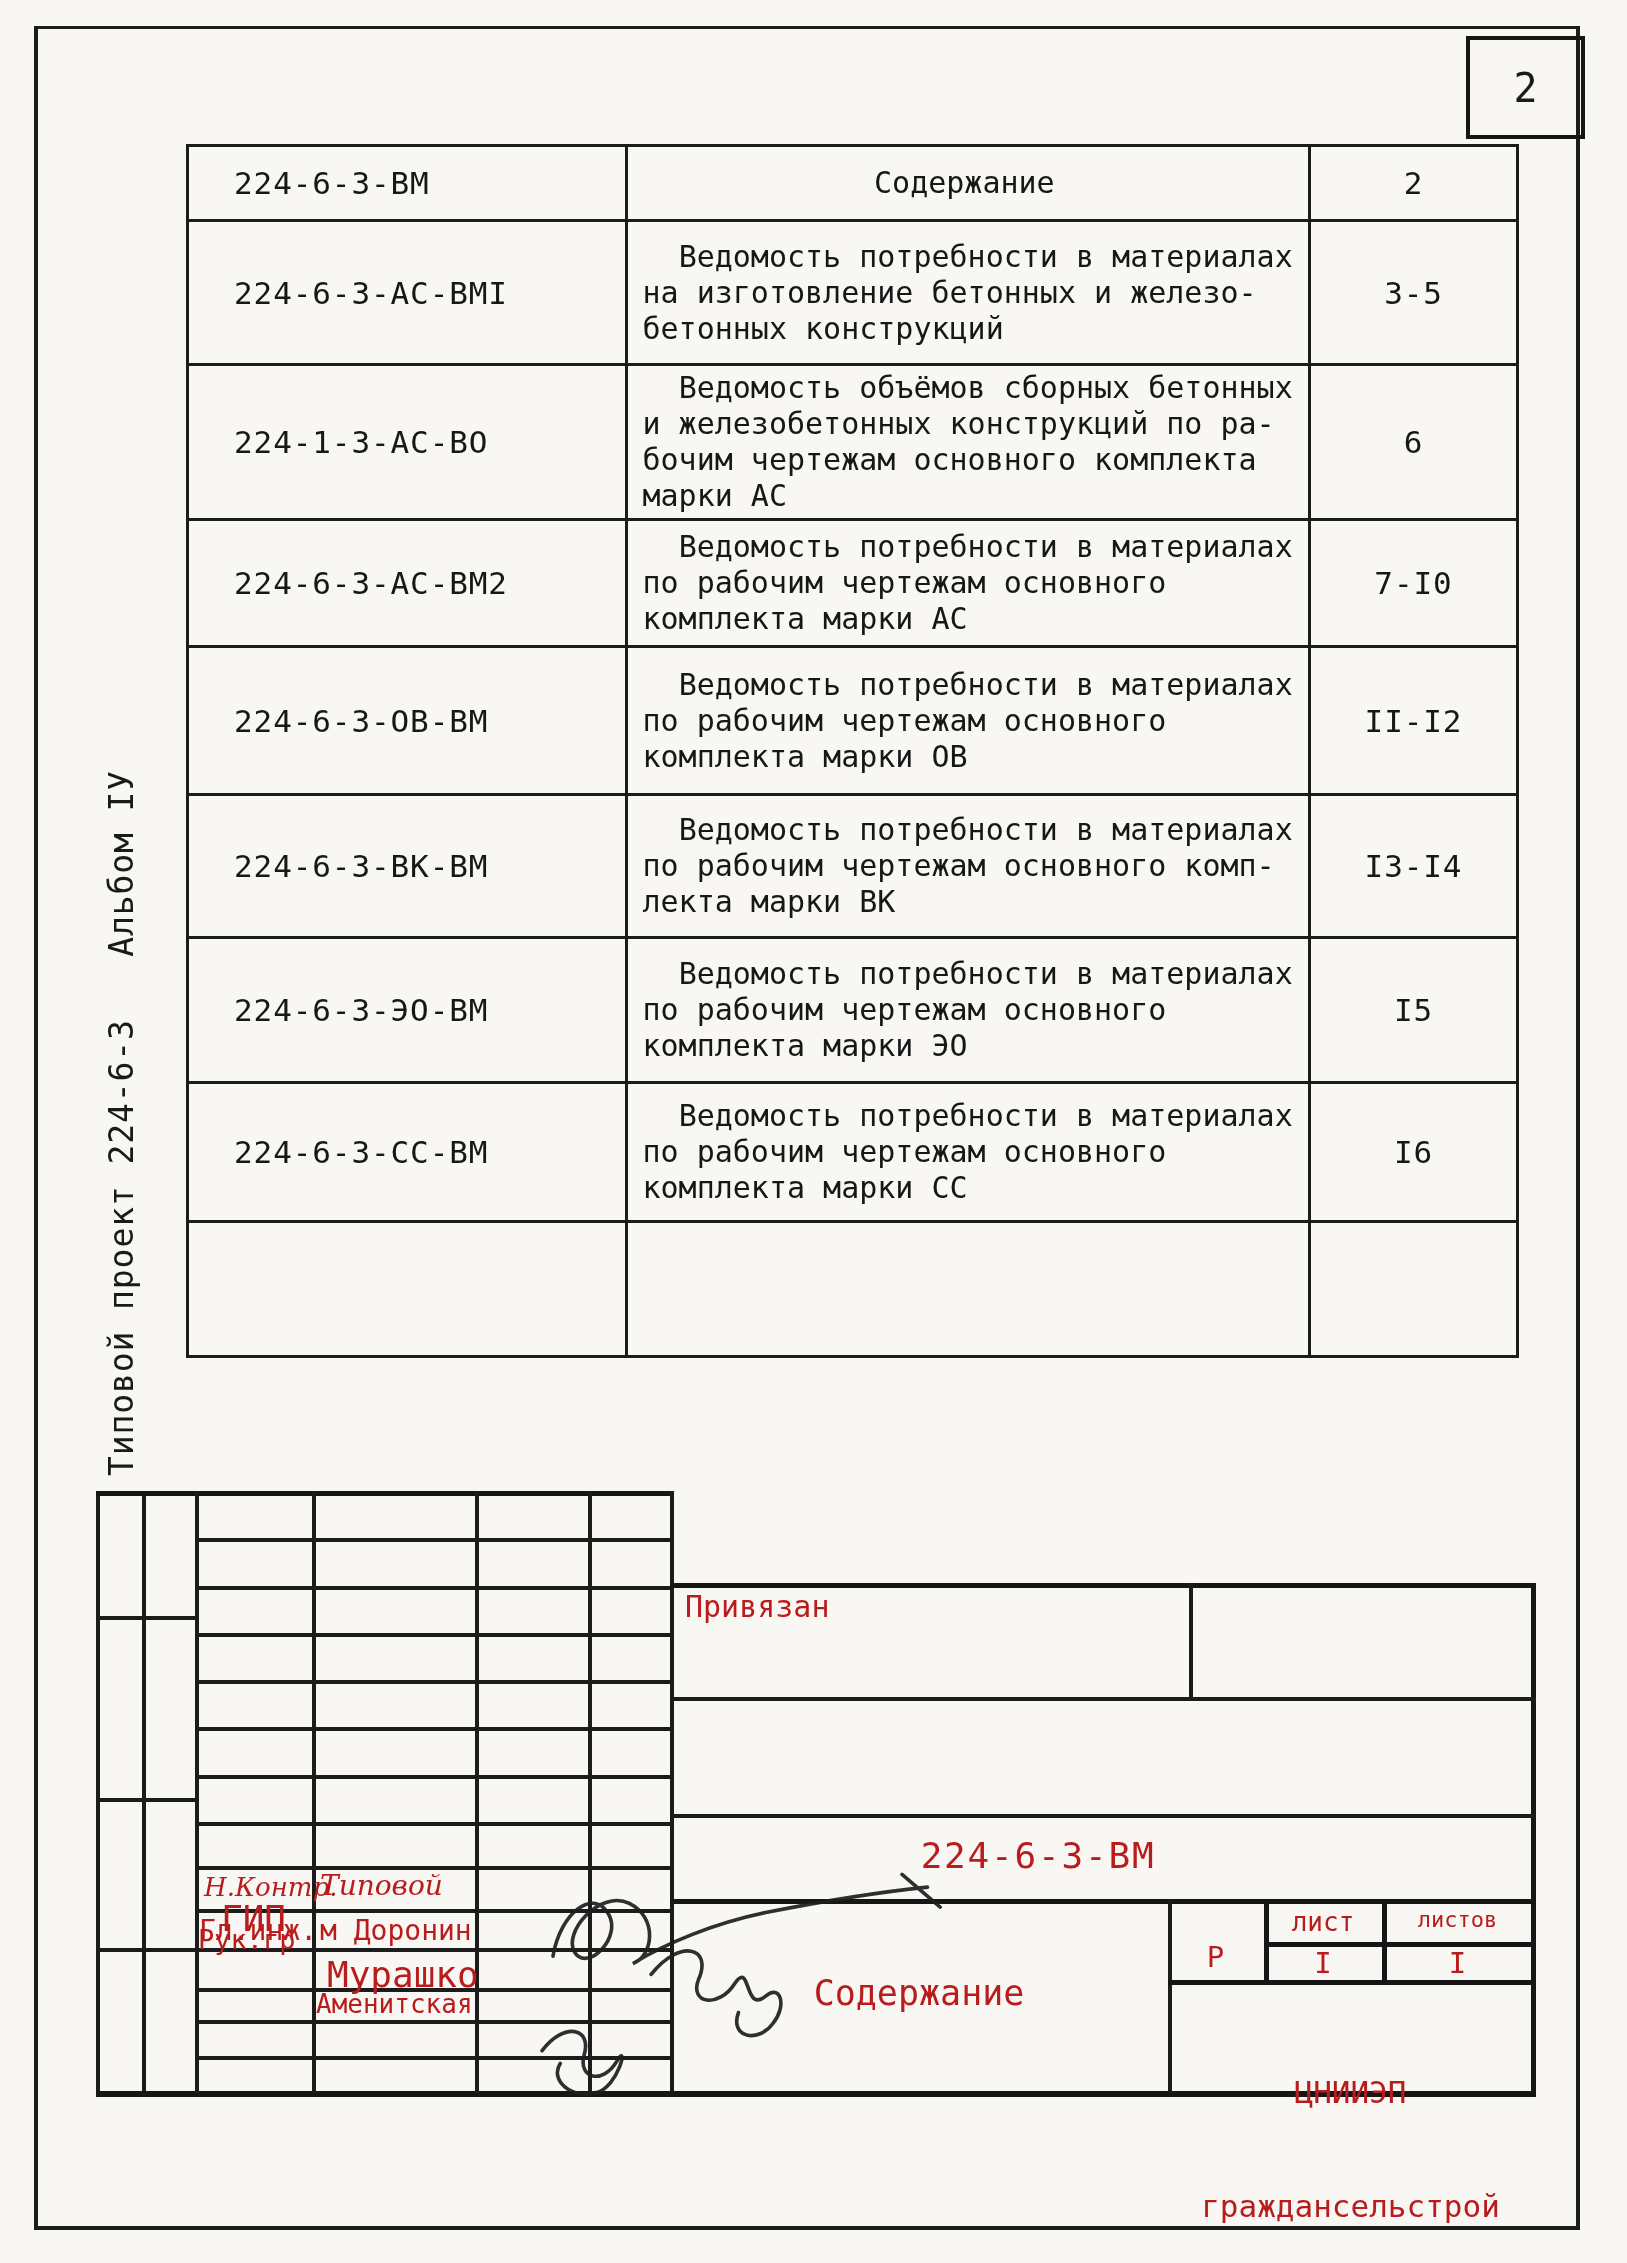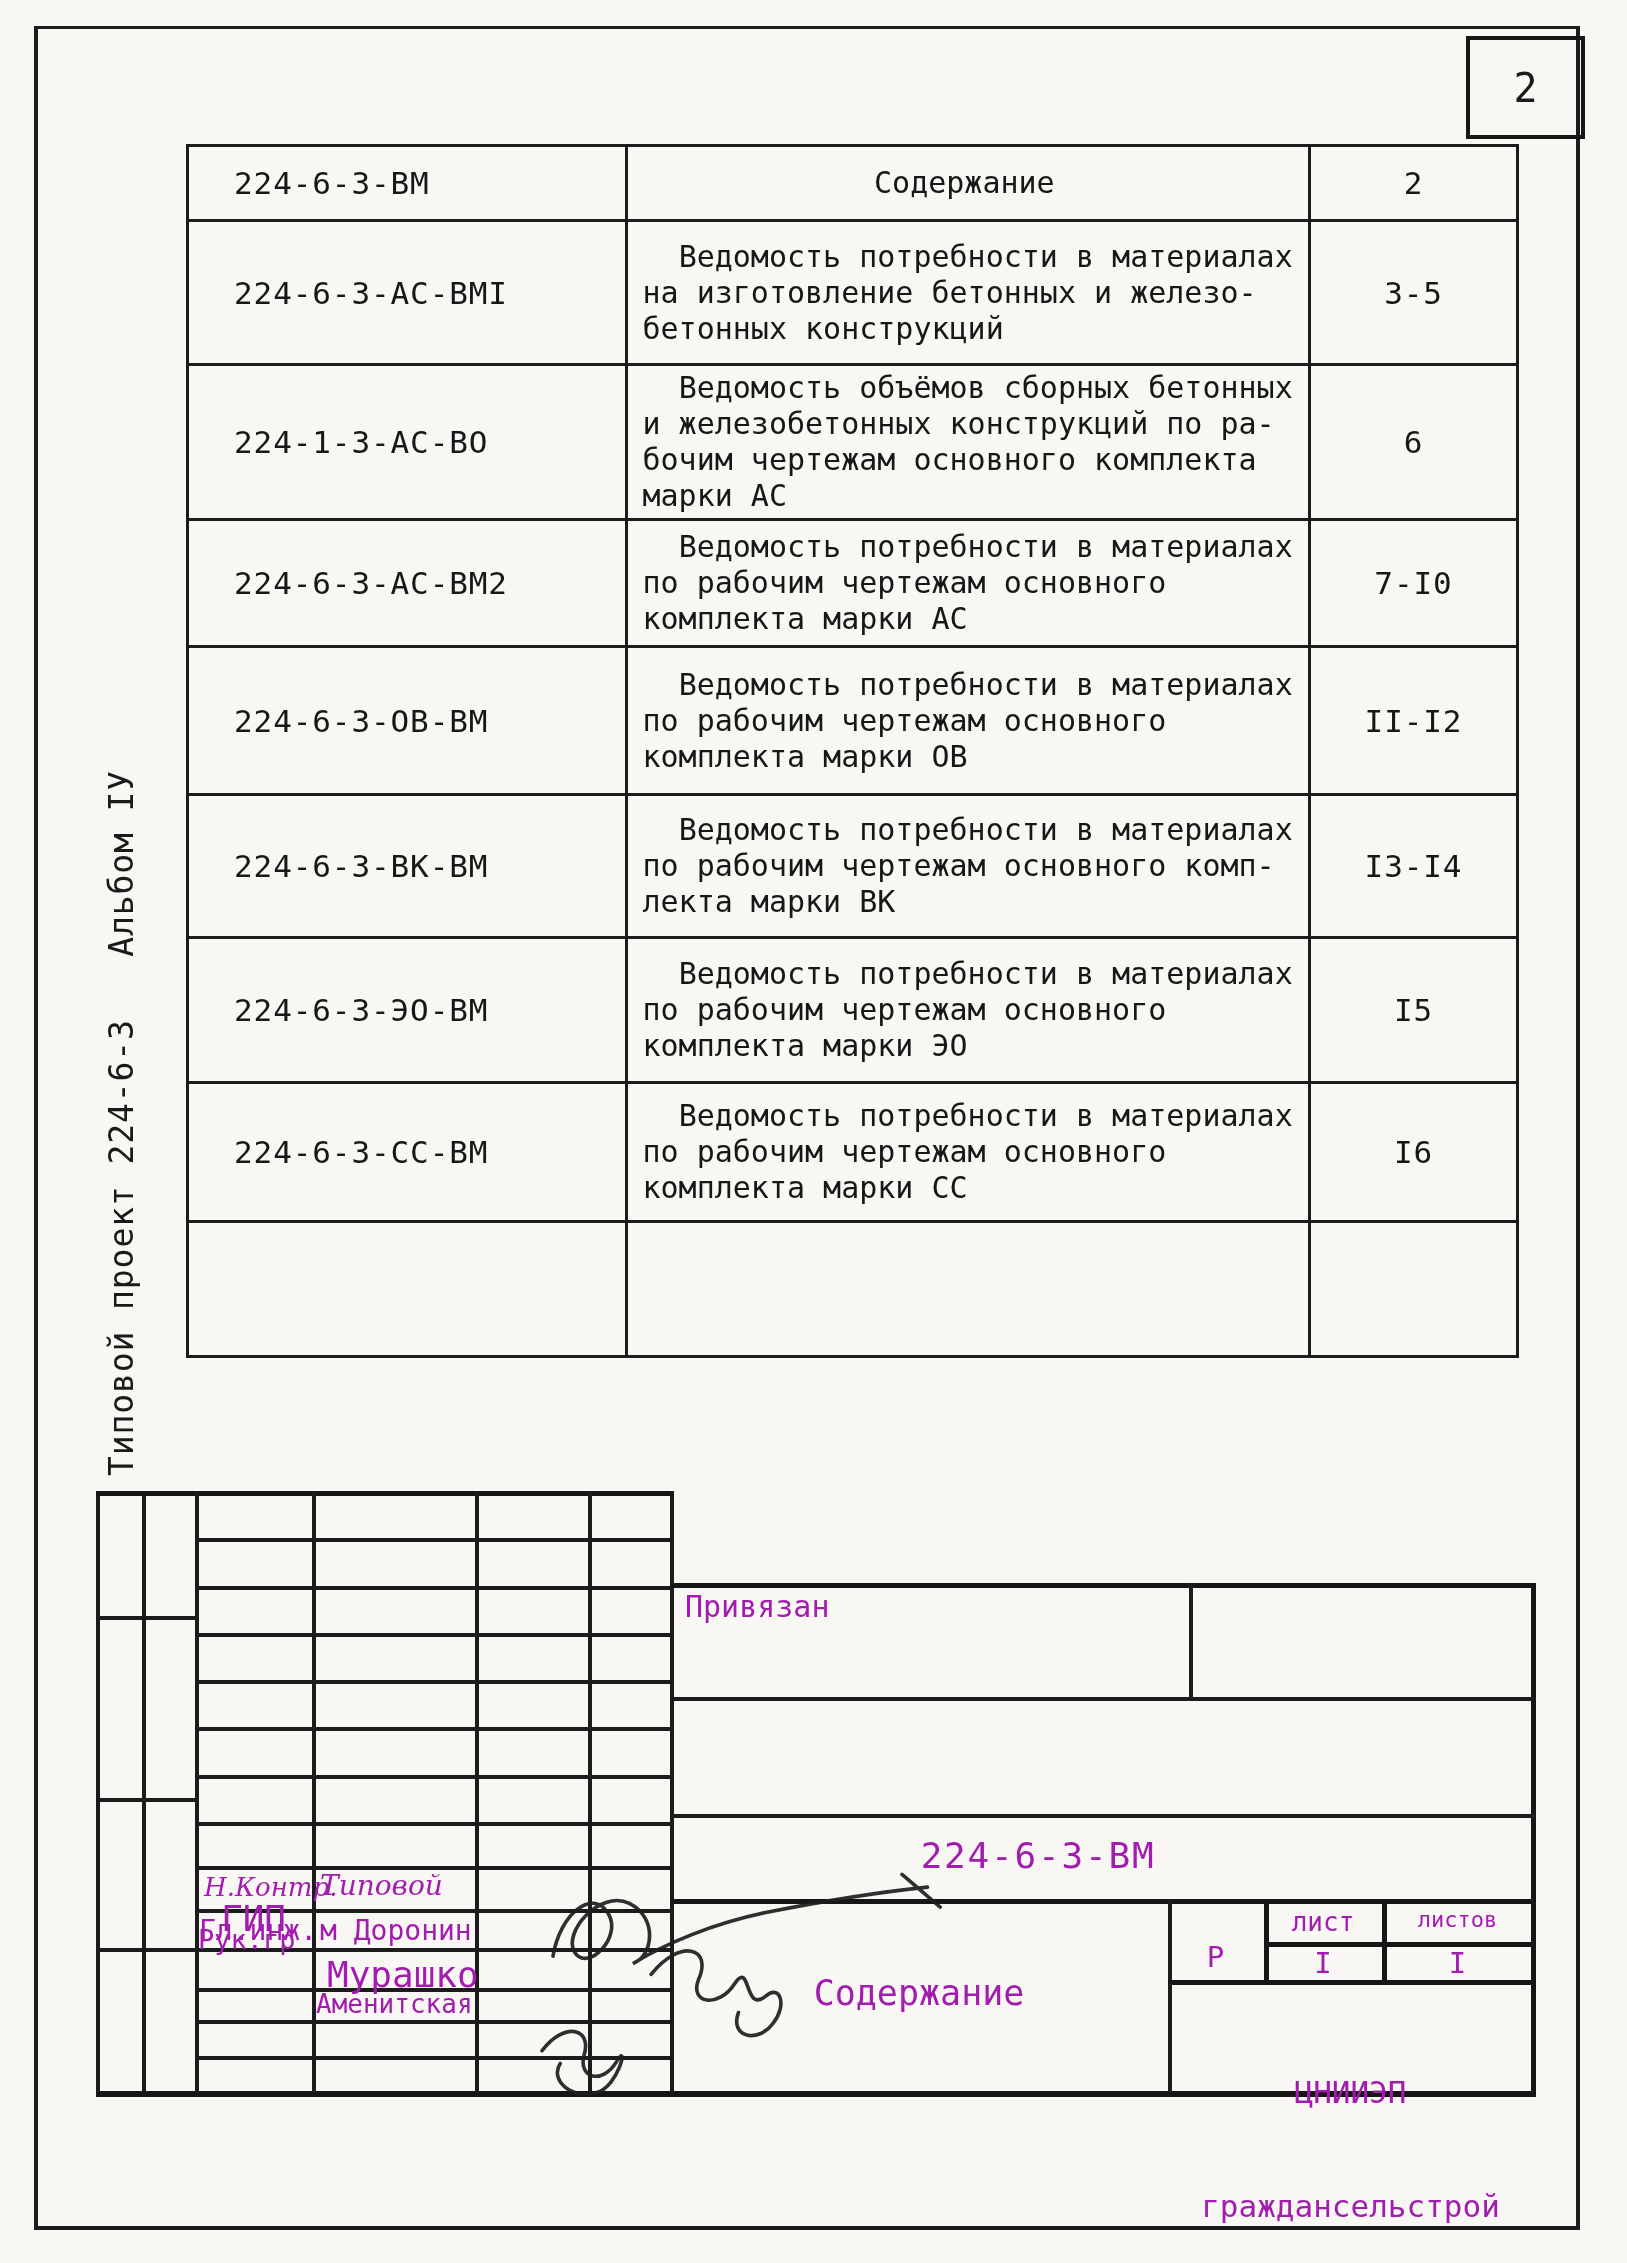--- a/index.html
+++ b/index.html
@@ -8,21 +8,21 @@
     width:1627px;height:2264px;
     background:#f8f7f3;
     font-family:"DejaVu Sans Mono","Liberation Mono",monospace;
     color:#1b1b1b;
     overflow:hidden;
   }
   .ln{position:absolute;background:#1c1c1c;}
   .hl{height:3.6px;}
   .vl{width:3.6px;}
   .hvy{background:#161616;}
-  .t{position:absolute;color:#a21caf;white-space:pre;}
+  .t{position:absolute;color:#b91c1c;white-space:pre;}
   
   table.ctable{
     position:absolute;left:186px;top:144px;
     width:1330px;border-collapse:collapse;table-layout:fixed;
   }
   .ctable td,.ctable th{
     border:3.6px solid #1c1c1c;
     vertical-align:middle;
     font-weight:normal;
     color:#171717;

